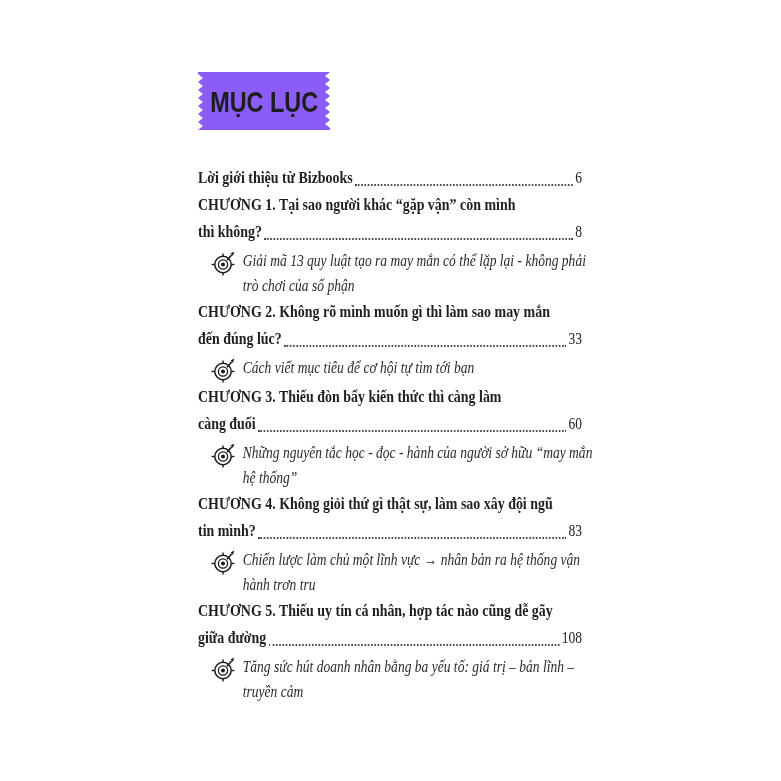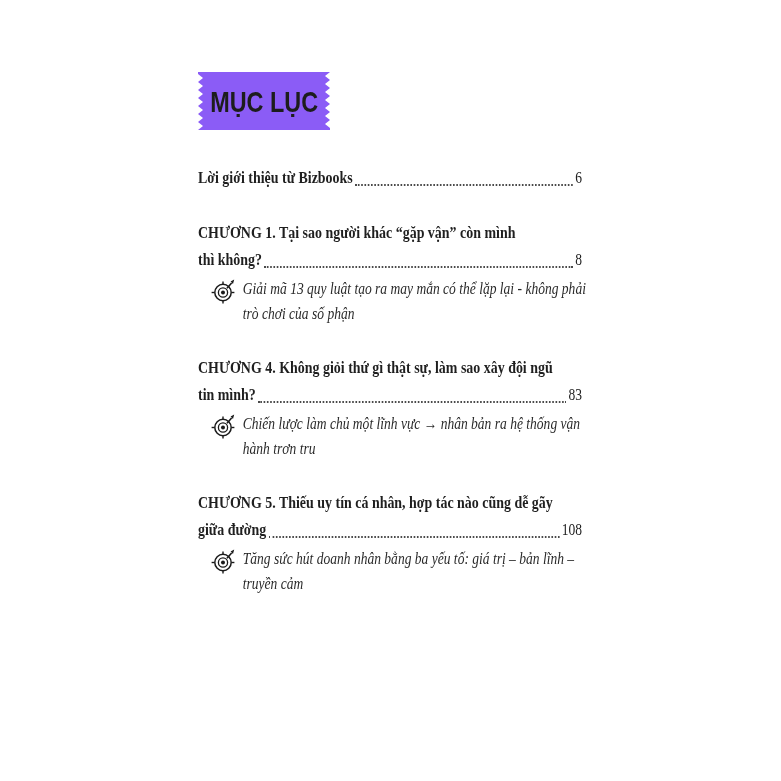--- a/index.html
+++ b/index.html
@@ -83,21 +83,21 @@
     font-size: 16.5px;
     color: #222222;
   }
 
   .entry-intro {
     font-weight: 700;
     font-size: 17px;
   }
 
   .chapter {
-    margin-top: 28px;
+    margin-top: 0;
   }
   .chapter-line1 {
     font-weight: 700;
     font-size: 17px;
     line-height: 27px;
     white-space: nowrap;
   }
   .chapter-line2-text {
     font-weight: 700;
     font-size: 17px;
@@ -171,21 +171,49 @@
       <span class="pagenum">8</span>
     </div>
     <div class="sub-row">
       <svg class="sub-icon">
           <use href="#target-dart"></use>
         </svg>
       <div class="sub-text">Giải mã 13 quy luật tạo ra may mắn có thể lặp lại - không phải trò chơi của số phận</div>
     </div>
   </div>
 
-
+  <div class="chapter">
+    <div class="chapter-line1 cx">CHƯƠNG 2. Không rõ mình muốn gì thì làm sao may mắn</div>
+    <div class="leader-row cx">
+      <span class="chapter-line2-text">đến đúng lúc?</span>
+      <span class="dots"></span>
+      <span class="pagenum">33</span>
+    </div>
+    <div class="sub-row">
+      <svg class="sub-icon">
+          <use href="#target-dart"></use>
+        </svg>
+      <div class="sub-text">Cách viết mục tiêu để cơ hội tự tìm tới bạn</div>
+    </div>
+  </div>
+
+  <div class="chapter">
+    <div class="chapter-line1 cx">CHƯƠNG 3. Thiếu đòn bẩy kiến thức thì càng làm</div>
+    <div class="leader-row cx">
+      <span class="chapter-line2-text">càng đuối</span>
+      <span class="dots"></span>
+      <span class="pagenum">60</span>
+    </div>
+    <div class="sub-row">
+      <svg class="sub-icon">
+          <use href="#target-dart"></use>
+        </svg>
+      <div class="sub-text">Những nguyên tắc học - đọc - hành của người sở hữu “may mắn hệ thống”</div>
+    </div>
+  </div>
 
   <div class="chapter">
     <div class="chapter-line1 cx">CHƯƠNG 4. Không giỏi thứ gì thật sự, làm sao xây đội ngũ</div>
     <div class="leader-row cx">
       <span class="chapter-line2-text">tin mình?</span>
       <span class="dots"></span>
       <span class="pagenum">83</span>
     </div>
     <div class="sub-row">
       <svg class="sub-icon">

